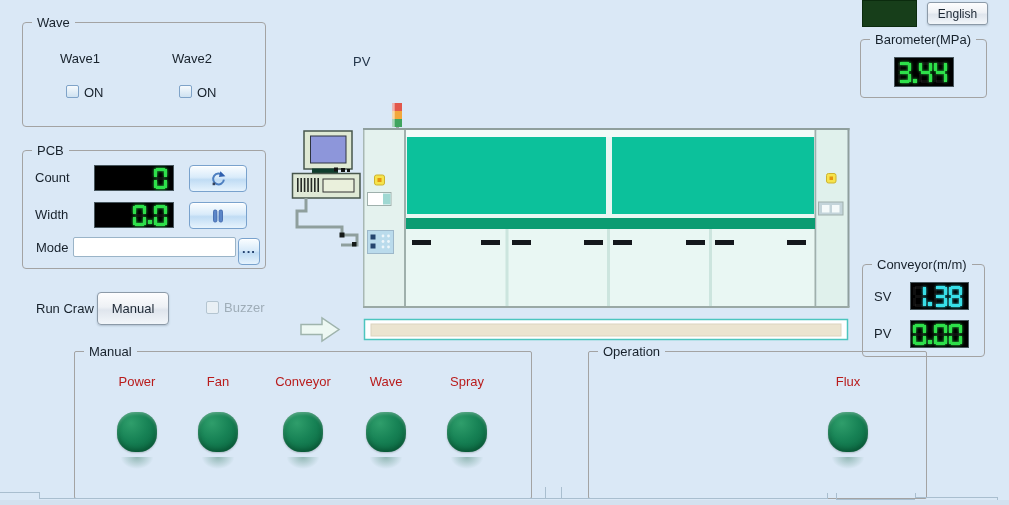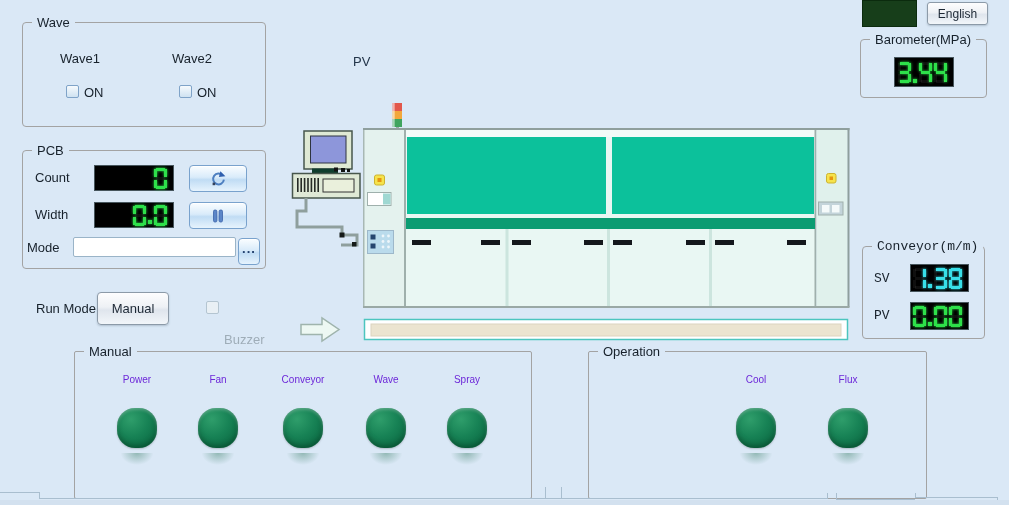--- a/index.html
+++ b/index.html
@@ -35,21 +35,21 @@
   .dots{font-weight:bold;color:#23406e;letter-spacing:1px;line-height:8px;padding-bottom:6px;}
   
   .cb{position:absolute;width:13px;height:13px;box-sizing:border-box;border:1px solid #7fa3c8;
       border-radius:2px;background:linear-gradient(180deg,#f6fafd,#cfe2f1);cursor:pointer;}
   .cb.disabled{border-color:#b4c5d1;background:#e9f0f5;}
   .text-input{position:absolute;border:1px solid #9ab4c8;background:#fff;border-radius:2px;
       box-sizing:border-box;font-size:13px;padding:0 4px;font-family:"Liberation Sans",sans-serif;}
   
   .ctl{position:absolute;top:22px;width:90px;transform:translateX(-50%);display:flex;
        flex-direction:column;align-items:center;}
-  .ctl .clabel{font-size:10px;color:#6d28d9;margin-bottom:23px;}
+  .ctl .clabel{font-size:13px;color:#b91c1c;margin-bottom:23px;}
   .sphere{width:40px;height:40px;border-radius:45%;cursor:pointer;
        background:radial-gradient(circle at 35% 28%,#2f9e6b 0%,#178255 45%,#0e6f47 75%,#0a6340 100%);
        box-shadow:inset 0 2px 3px rgba(255,255,255,.25),inset 0 -3px 5px rgba(0,40,20,.35),0 1px 2px rgba(0,0,0,.2);}
   .reflect{width:40px;height:16px;margin-top:5px;
        background:radial-gradient(ellipse 55% 100% at 50% 0,rgba(12,95,60,.35),rgba(12,95,60,0) 75%);}
   
   .dark-lcd{position:absolute;left:862px;top:0;width:55px;height:27px;background:#173e1a;border:1px solid #0b2b0e;box-sizing:border-box;}
   .hline{position:absolute;height:1px;background:#a9becf;}
   .vline{position:absolute;width:1px;background:#a9becf;}
   .strip{position:absolute;background:#d3e1ef;}
@@ -111,29 +111,29 @@
           <i class="seg seg-f" style="background: rgb(46, 224, 74); box-shadow: rgb(46, 224, 74) 0px 0px 3px;"></i>
           <i class="seg seg-g"></i>
         </span>
       </div>
     <div class="btn-blue" style="left:166px;top:51px;width:56px;height:25px;">
       <svg width="14" height="14" viewBox="0 0 14 14">
         <rect x="2.5" y="1" width="3.4" height="12" rx="1.4" fill="#5b86c8" stroke="#3a62a8" stroke-width="0.8"></rect>
         <rect x="8.1" y="1" width="3.4" height="12" rx="1.4" fill="#5b86c8" stroke="#3a62a8" stroke-width="0.8"></rect>
       </svg>
     </div>
-    <span class="lbl" style="left:4px;top:89px;">Mode</span>
+    <span class="lbl" style="left:13px;top:89px;">Mode</span>
     <input class="text-input" style="left: 50px; top: 86px; width: 163px; height: 20px;" value="">
     <div class="btn-blue dots" style="left:215px;top:87px;width:20px;height:19px;">...</div>
   </div>
 
-  <span class="lbl" style="left:36px;top:301px;">Run Mode</span>
+  <span class="lbl" style="left:36px;top:301px;">Run Craw</span>
   <div class="btn-win" style="left:97px;top:292px;width:70px;height:31px;">Manual</div>
   <span class="cb disabled" style="left:206px;top:301px;"></span>
-  <span class="lbl lbl-dis" style="left:224px;top:300px;margin-top:32px;">Buzzer</span>
+  <span class="lbl lbl-dis" style="left:224px;top:300px;">Buzzer</span>
 
   <span class="lbl" style="left:353px;top:54px;color:#23354a;">PV</span>
 
   <svg style="position:absolute;left:290px;top:100px;" width="570" height="245" viewBox="290 100 570 245">
 
     <g>
       <rect x="396" y="126" width="3" height="4" fill="#9aa8a6"></rect>
       <rect x="392.5" y="103" width="9.5" height="8" fill="#e2574b"></rect>
       <rect x="392.5" y="111" width="9.5" height="8" fill="#f2a73b"></rect>
       <rect x="392.5" y="119" width="9.5" height="8" fill="#3fa45f"></rect>
@@ -254,21 +254,21 @@
           <i class="seg seg-c" style="background: rgb(46, 224, 74); box-shadow: rgb(46, 224, 74) 0px 0px 3px;"></i>
           <i class="seg seg-d"></i>
           <i class="seg seg-e"></i>
           <i class="seg seg-f" style="background: rgb(46, 224, 74); box-shadow: rgb(46, 224, 74) 0px 0px 3px;"></i>
           <i class="seg seg-g" style="background: rgb(46, 224, 74); box-shadow: rgb(46, 224, 74) 0px 0px 3px;"></i>
         </span>
       </div>
   </div>
 
 
-  <div class="group" style="left:862px;top:246px;width:121px;height:91px;font-family:Liberation Mono, monospace;">
+  <div class="group" style="left:862px;top:264px;width:121px;height:91px;">
     <span class="gtitle">Conveyor(m/m)</span>
     <span class="lbl" style="left:11px;top:24px;">SV</span>
     <div class="lcd" style="left:47px;top:17px;width:59px;height:28px;">
         <span class="seg-digit">
           <i class="seg seg-a"></i>
           <i class="seg seg-b" style="background: rgb(56, 223, 232); box-shadow: rgb(56, 223, 232) 0px 0px 3px;"></i>
           <i class="seg seg-c" style="background: rgb(56, 223, 232); box-shadow: rgb(56, 223, 232) 0px 0px 3px;"></i>
           <i class="seg seg-d"></i>
           <i class="seg seg-e"></i>
           <i class="seg seg-f"></i>
@@ -351,25 +351,20 @@
     </div>
     <div class="ctl" style="left:392px;">
       <span class="clabel">Spray</span>
       <div class="sphere"></div>
         <div class="reflect"></div>
     </div>
   </div>
 
   <div class="group" style="left:588px;top:351px;width:337px;height:146px;border-radius:2px;">
     <span class="gtitle">Operation</span>
-    <div class="ctl" style="left:167px;">
-      <span class="clabel">Cool</span>
-      <div class="sphere"></div>
-        <div class="reflect"></div>
-    </div>
     <div class="ctl" style="left:259px;">
       <span class="clabel">Flux</span>
       <div class="sphere"></div>
         <div class="reflect"></div>
     </div>
   </div>
 
   <div class="hline" style="left:0;top:492px;width:39px;"></div>
   <div class="vline" style="left:39px;top:492px;height:7px;"></div>
   <div class="hline" style="left:39px;top:498px;width:788px;"></div>

